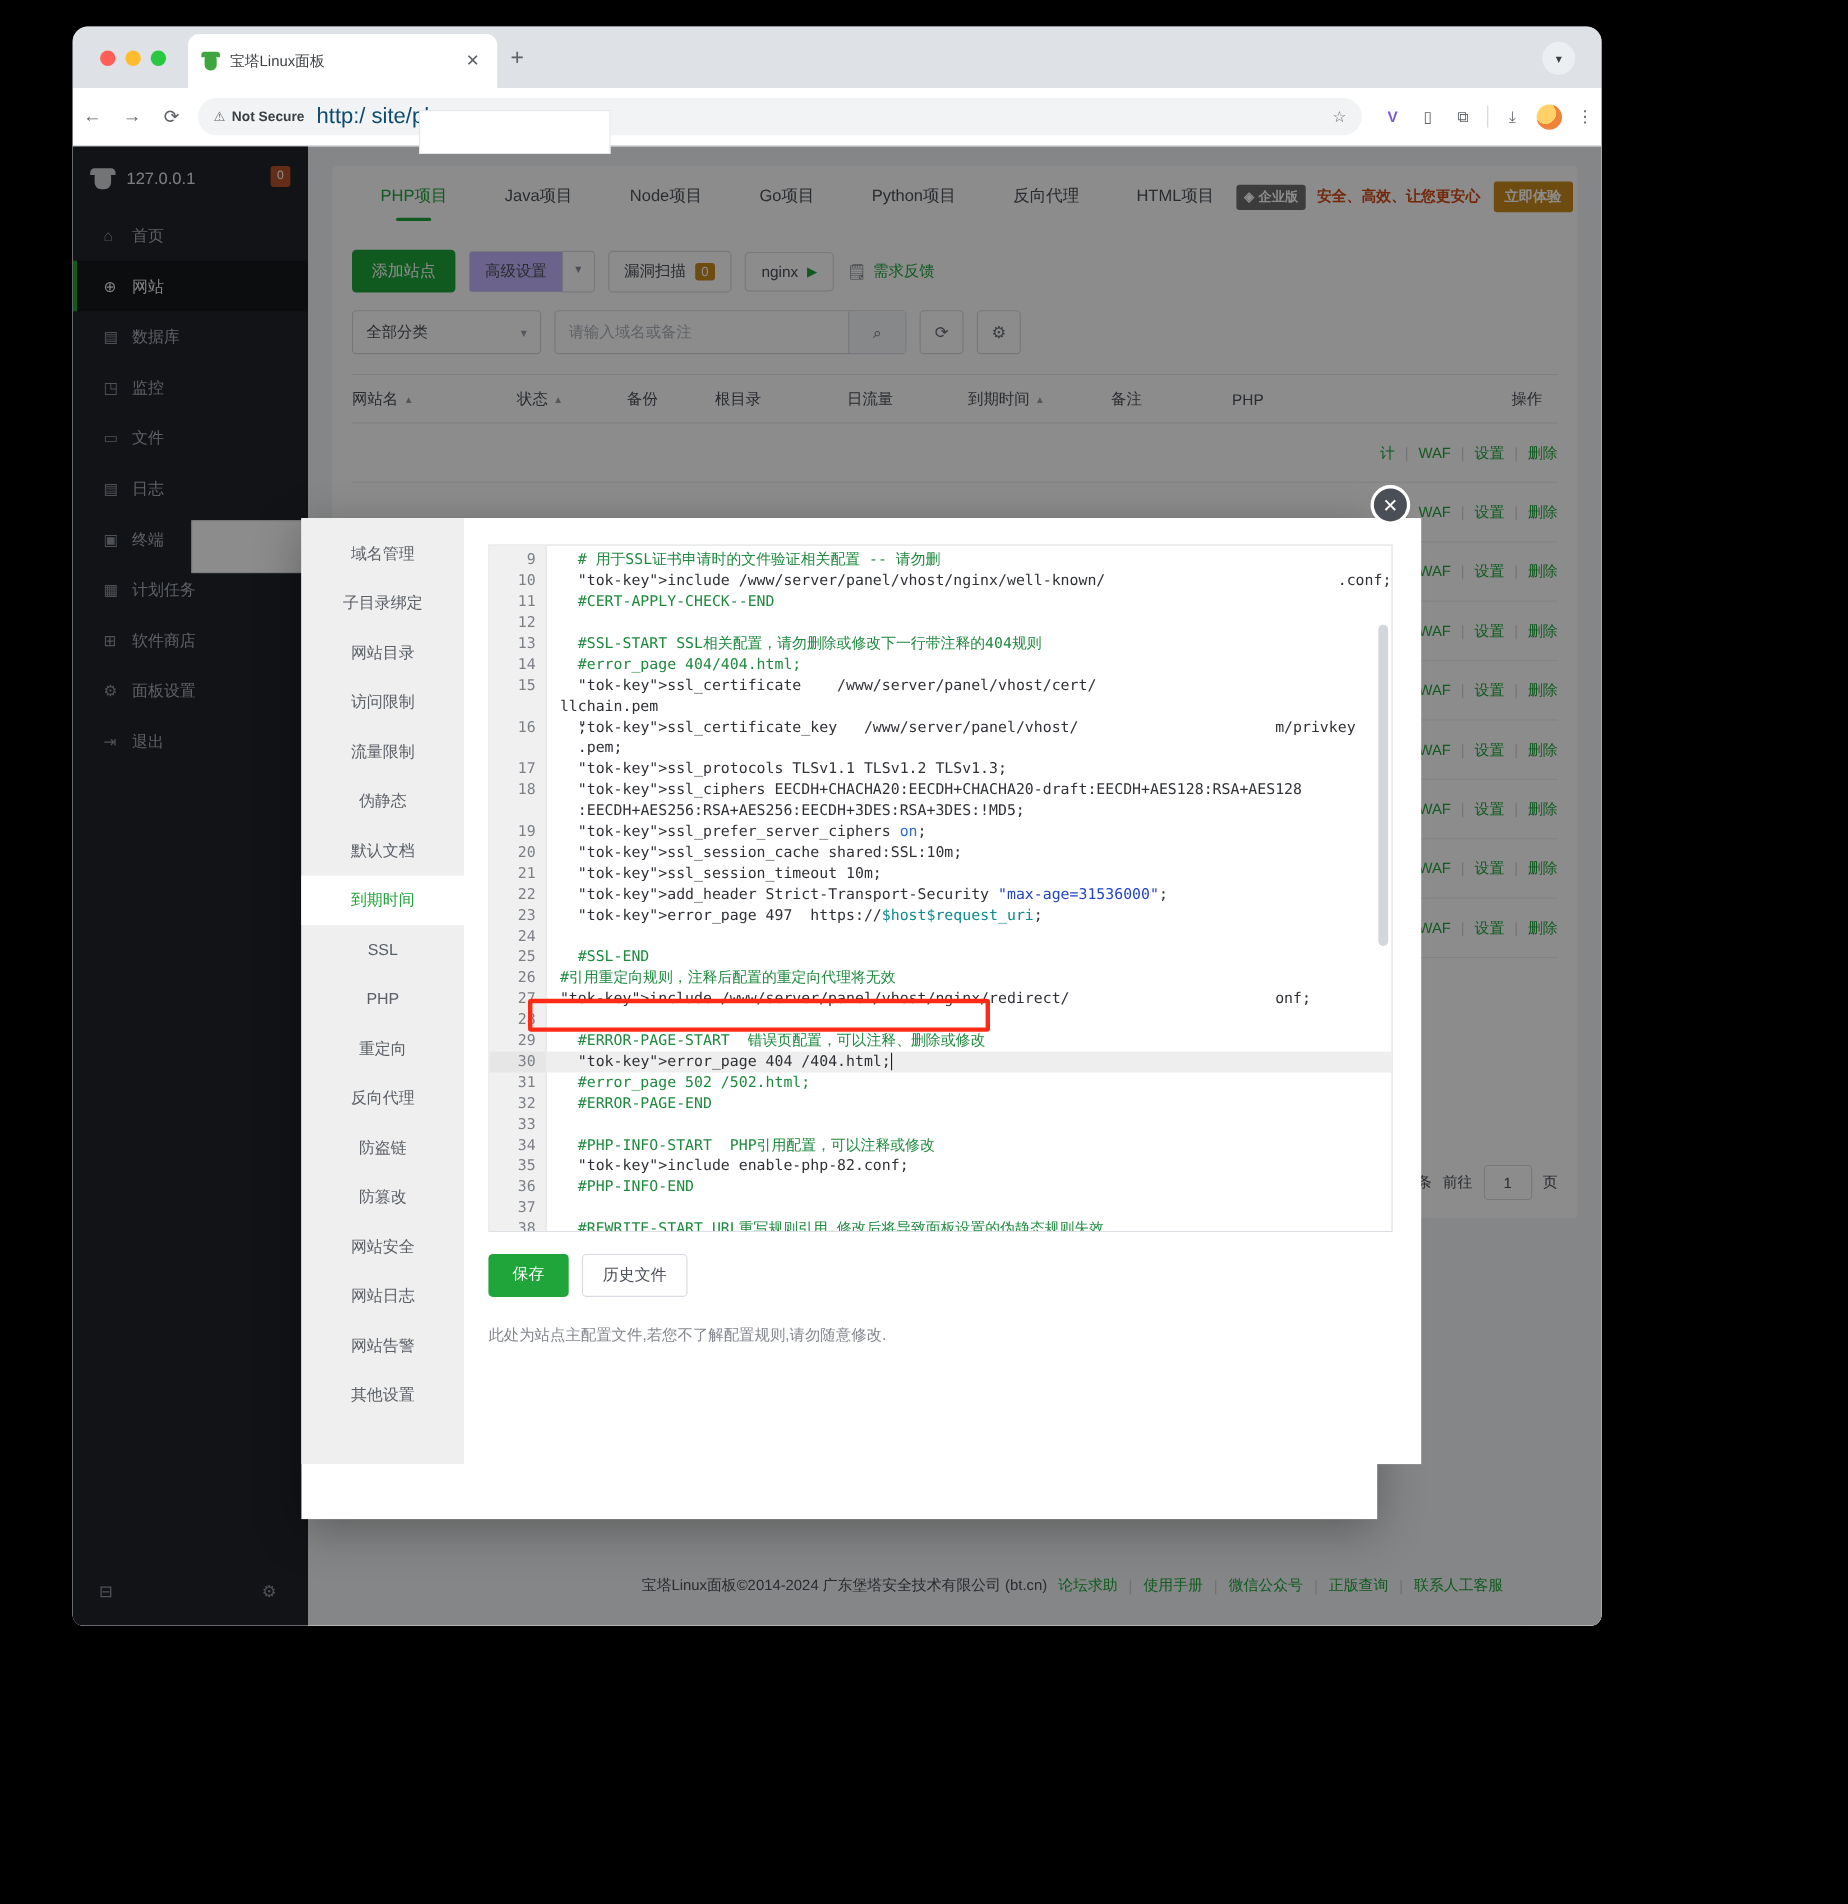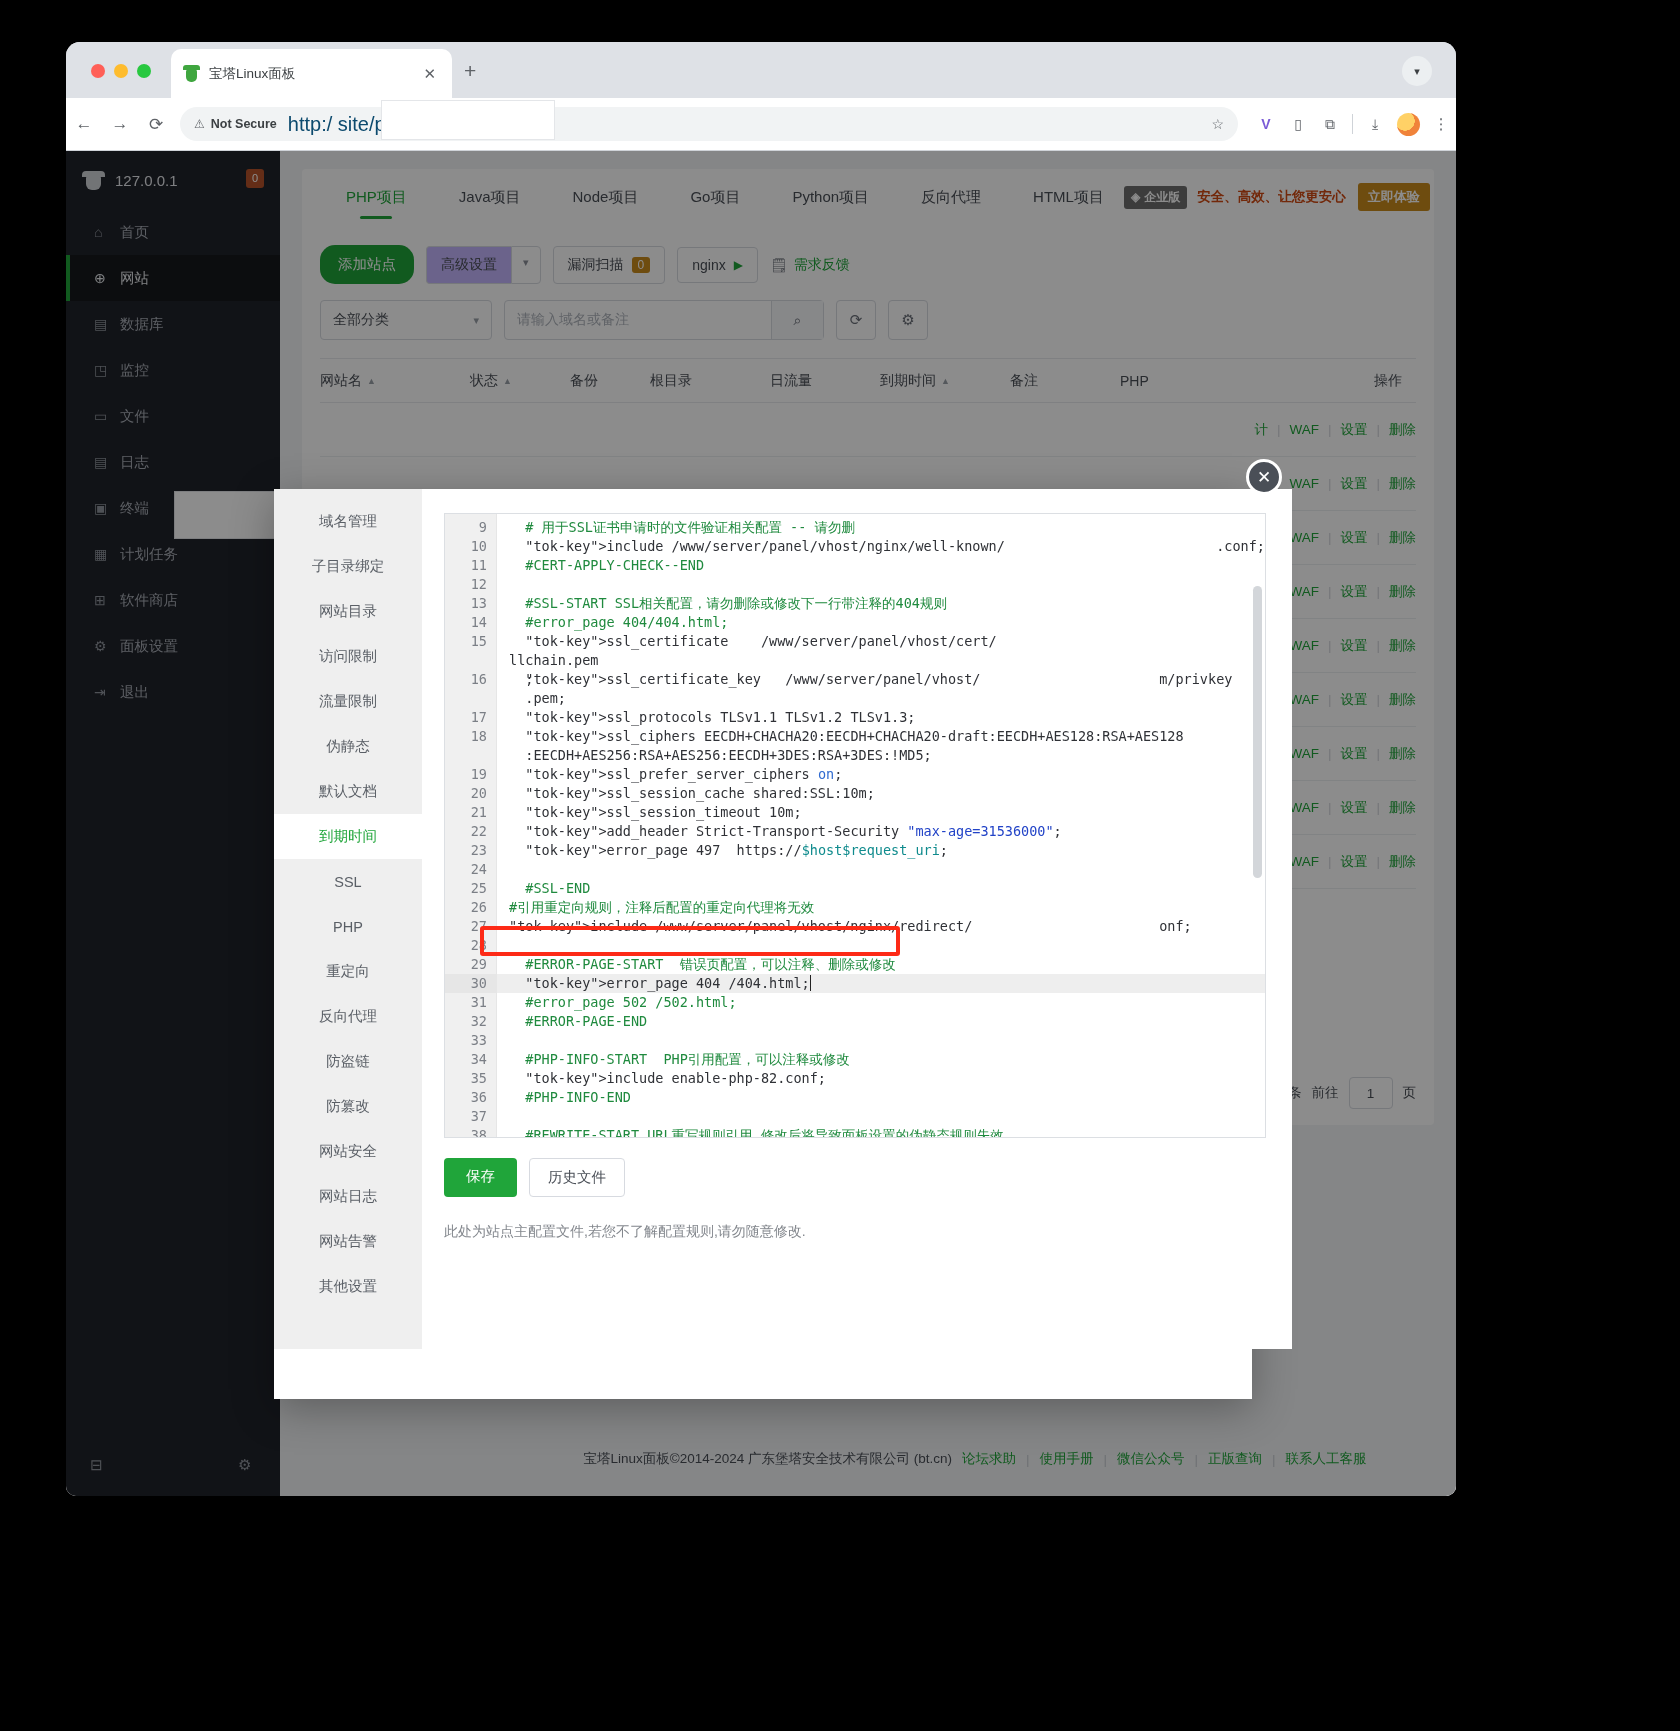--- a/index.html
+++ b/index.html
@@ -6,21 +6,21 @@
   html, body { margin:0; padding:0; }
   body {
     width:1680px; height:1731px;
     background:#000;
     font-family:"Liberation Sans", sans-serif;
     overflow:hidden;
   }
 
   
   #browser-window {
-    position:absolute; left:66px; top:42px;
+    position:absolute; left:66px; top:24px;
     width:1390px; height:1454px;
     background:#dee1e6;
     border-radius:14px 14px 10px 10px;
     overflow:hidden;
     box-shadow:0 18px 60px rgba(0,0,0,.55);
   }
 
   
   #tab-strip { position:relative; height:56px; background:#dee1e6; }
   .traffic { position:absolute; top:22px; width:14px; height:14px; border-radius:50%; }
@@ -147,21 +147,21 @@
     margin-left:12px; background:#c98a1c; color:#fff; font-size:13px;
     padding:5px 10px; border-radius:3px; font-weight:bold;
   }
 
   #bt-panel {
     margin:0 22px; background:#fff; border-radius:0 0 4px 4px; padding:20px 18px 14px 18px;
     height:900px; position:relative;
   }
   #bt-toolbar { display:flex; align-items:center; gap:12px; }
   #add-site-button {
-    background:#20a53a; color:#fff; font-size:14.5px; padding:10px 18px; border-radius:15px;
+    background:#20a53a; color:#fff; font-size:14.5px; padding:10px 18px; border-radius:4px;
   }
   .bt-outline-btn {
     border:1px solid #d7dae0; border-radius:4px; font-size:14px; color:#4a4f57;
     padding:9px 14px; background:#fff; display:flex; align-items:center; gap:8px;
   }
   #advanced-settings-group { display:flex; }
   #advanced-settings-button {
     border:1px solid #d7dae0; border-right:none; border-radius:4px 0 0 4px;
     font-size:14px; color:#4a4f57; padding:9px 14px; background:#c4b5fd;
   }

